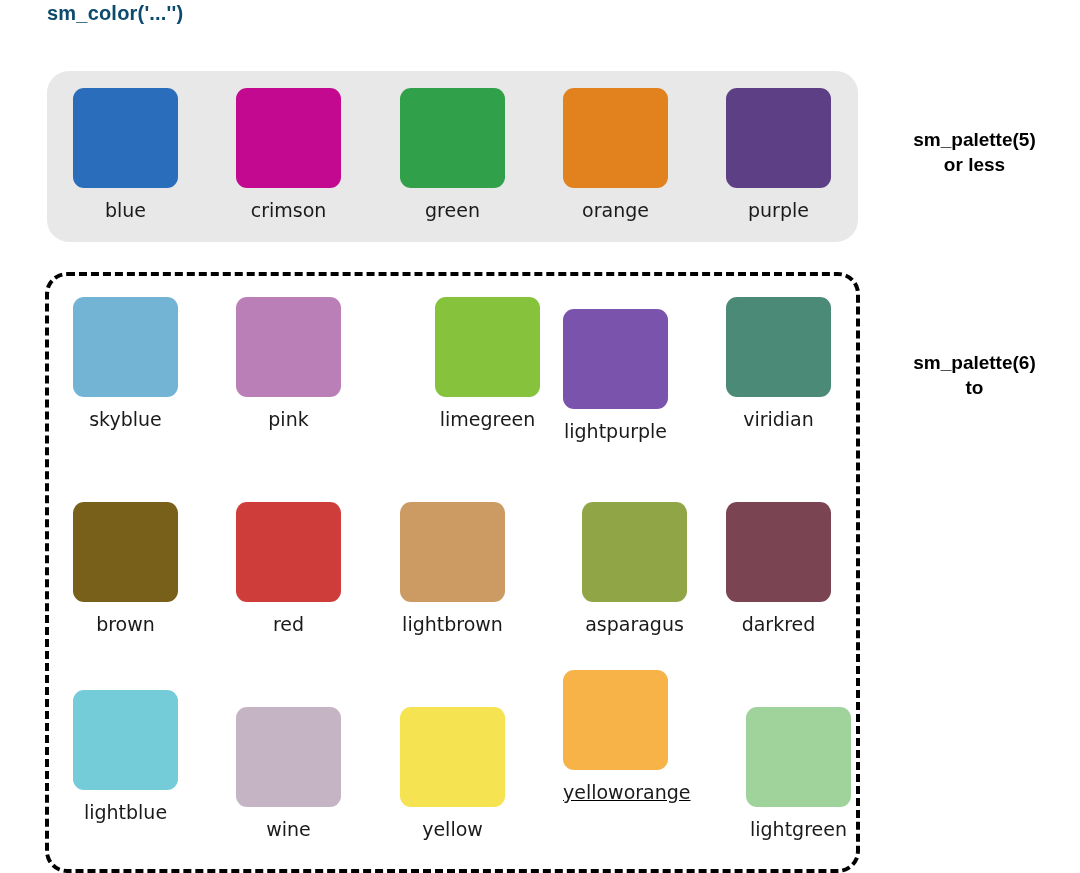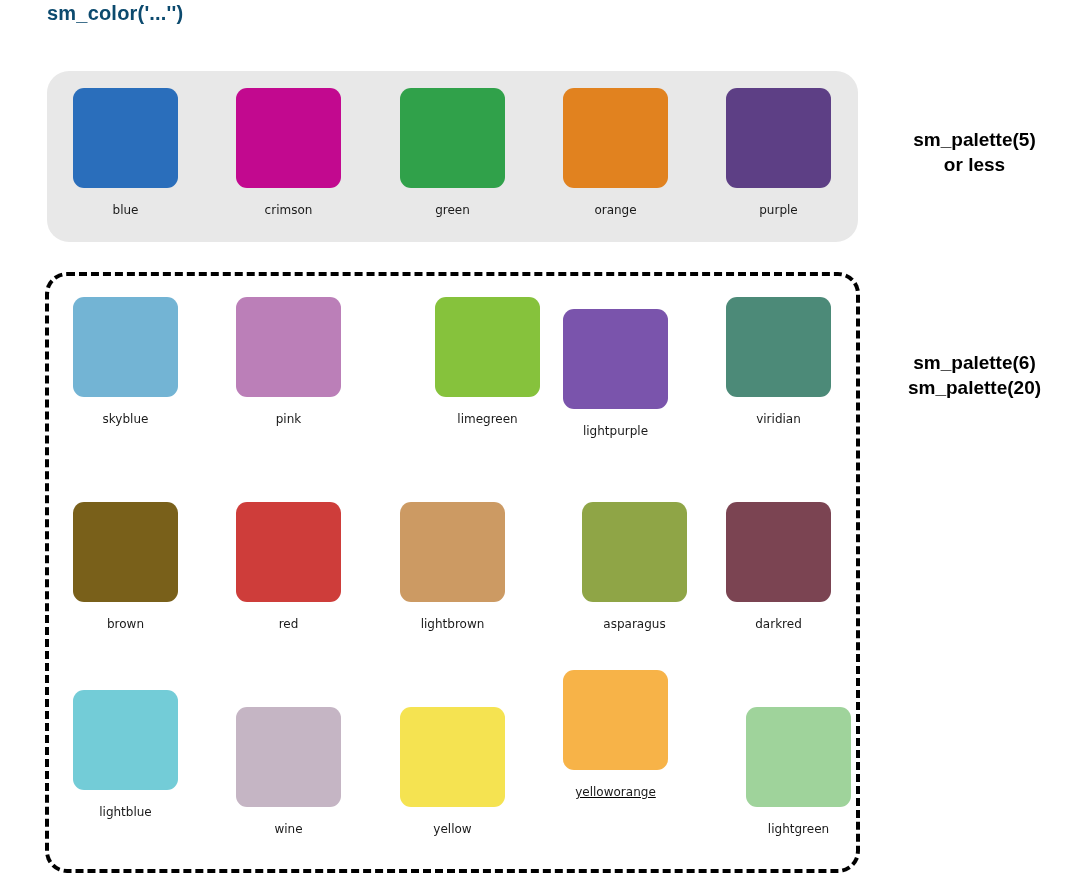--- a/index.html
+++ b/index.html
@@ -61,21 +61,21 @@
   }
   .swatch-chip {
     width: 105px;
     height: 100px;
     border-radius: 11px;
     display: block;
   }
   .swatch-label {
     margin-top: 11px;
     font-family: "DejaVu Sans", sans-serif;
-    font-size: 12px;
+    font-size: 19px;
     line-height: 22px;
     color: #1a1a1a;
     white-space: nowrap;
   }
 
   
   .side-note {
     position: absolute;
     width: 205px;
     left: 872px;
@@ -182,14 +182,14 @@
     </div>
   </div>
 
 <div id="note-solid" class="side-note">
   <span class="nl">sm_palette(5)</span>
   <span class="nl">or less</span>
 </div>
 
 <div id="note-dashed" class="side-note">
   <span class="nl">sm_palette(6)</span>
-  <span class="nl">sm_palette(20)</span>
+  <span class="nl">to</span>
 </div>
 
 </body></html>

